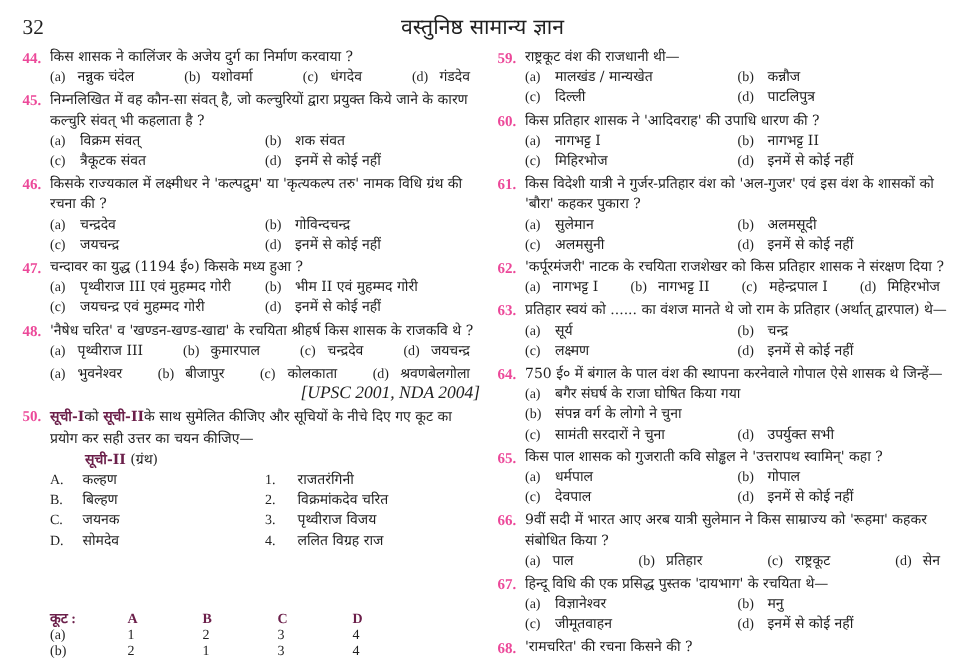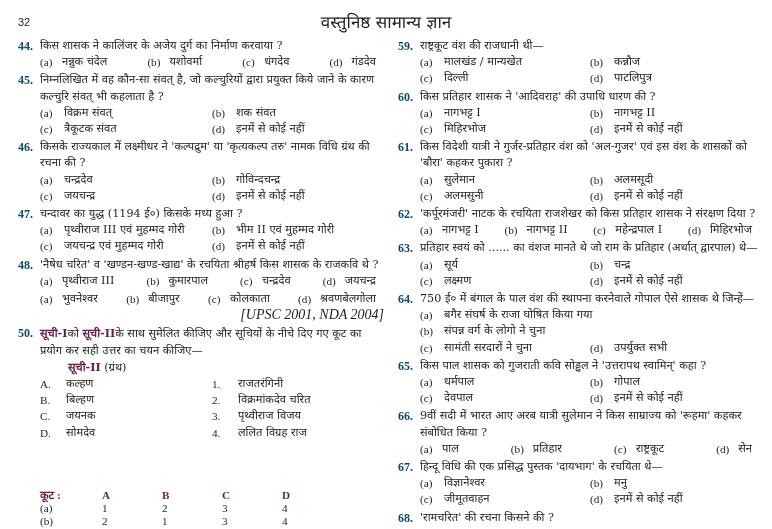--- a/index.html
+++ b/index.html
@@ -1,26 +1,26 @@
 <!DOCTYPE html>
 <html><head>
 <meta charset="utf-8">
 <style>
   * { box-sizing: border-box; margin: 0; padding: 0; }
   html, body { width: 772px; height: 529px; overflow: hidden; background: #ffffff; }
   body { font-family: "DejaVu Serif", "Liberation Serif", serif; color: #1f1f1f; font-size: 11.2px; line-height: 16.2px; position: relative; }
   .page-header { position: absolute; top: 14px; left: 18px; right: 18px; height: 16px; }
-  .page-number { position: absolute; left: 0; top: 0; font-family: Liberation Sans, sans-serif; font-size: 11px; }
+  .page-number { position: absolute; left: 0; top: 0; font-family: Liberation Serif, serif; font-size: 17px; }
   .running-title { position: absolute; left: 0; right: 0; text-align: center; font-size: 17px; }
   .col { position: absolute; top: 38px; }
   .col-left { left: 18px; width: 366px; }
   .col-right { left: 398px; width: 362px; }
   .q { margin-bottom: 2px; }
   .q-stem { display: flex; }
-  .q-num { color: #0c4a6e; font-weight: bold; width: 22px; flex: none; font-family: "Liberation Serif", serif; font-size: 12px; }
+  .q-num { color: #ec4899; font-weight: bold; width: 22px; flex: none; font-family: "Liberation Serif", serif; font-size: 12px; }
   .q-text { flex: 1; }
   .opts { padding-left: 22px; display: grid; }
   .opts.two { grid-template-columns: 1fr 1fr; }
   .opts.four { grid-template-columns: auto auto auto auto; justify-content: space-between; padding-right: 8px; }
   .opts.one { grid-template-columns: 1fr; }
   .opt { display: flex; white-space: nowrap; }
   .opt-label { width: 24px; flex: none; font-family: "Liberation Serif", serif; }
   .four .opt-label { width: 22px; }
   .source { text-align: right; font-style: italic; font-family: "Liberation Serif", serif; font-size: 14px; }
   .match-head { display: grid; grid-template-columns: 1fr 1fr; padding-left: 50px; }

